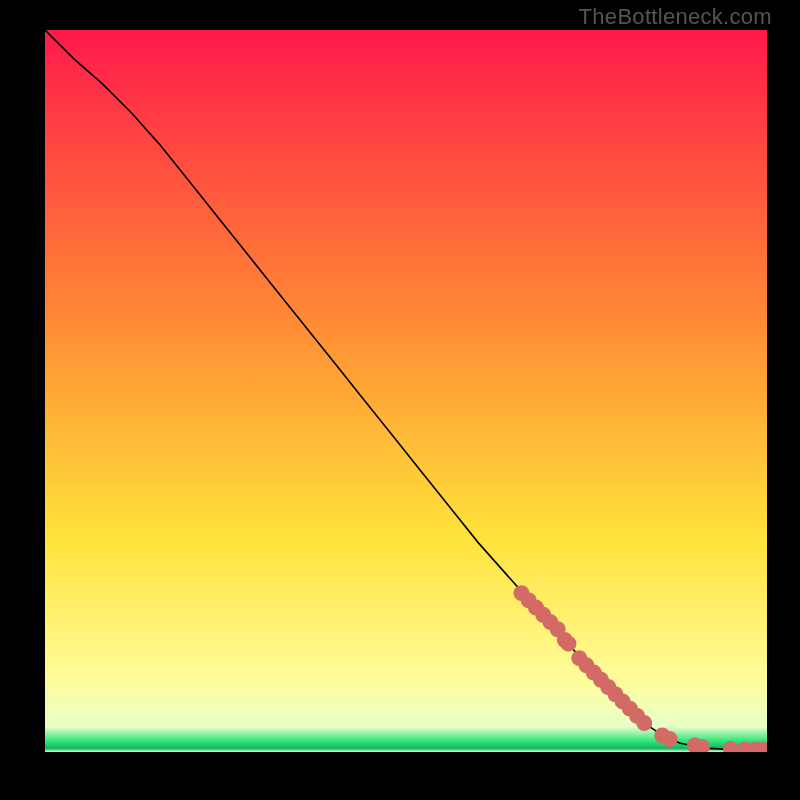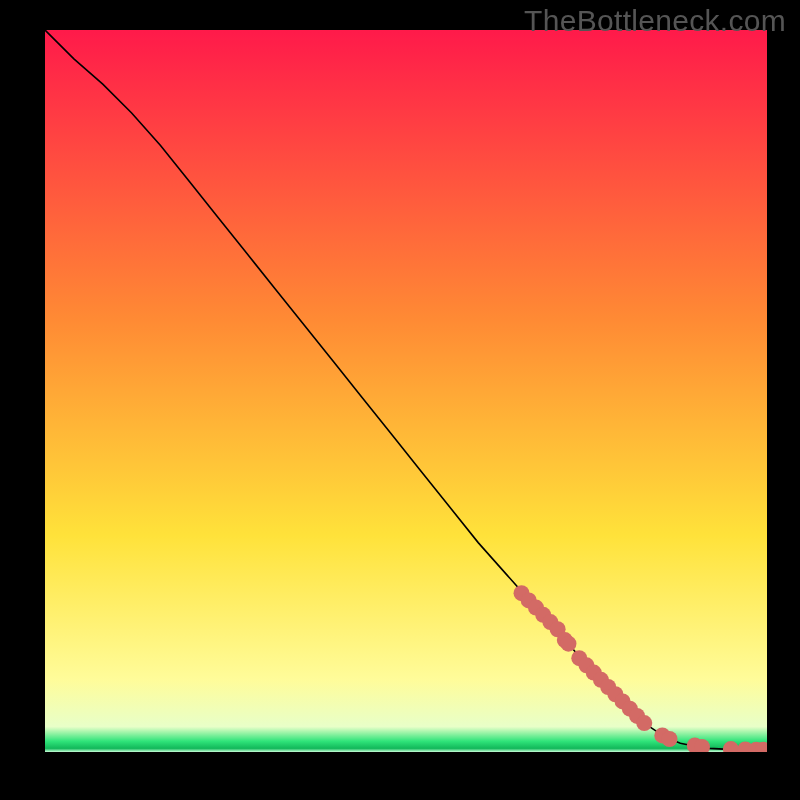--- a/index.html
+++ b/index.html
@@ -13,23 +13,23 @@
   }
   .stage {
     position: relative;
     width: 800px;
     height: 800px;
     background: #000;
   }
   .watermark {
     position: absolute;
     top: 4px;
-    right: 14px;
+    right: 28px;
     color: #555;
-    font-size: 30px;
+    font-size: 22px;
     font-weight: 500;
     letter-spacing: 0.3px;
     z-index: 5;
   }
   .plot-frame {
     position: absolute;
     left: 45px;
     top: 30px;
     width: 722px;
     height: 722px;

